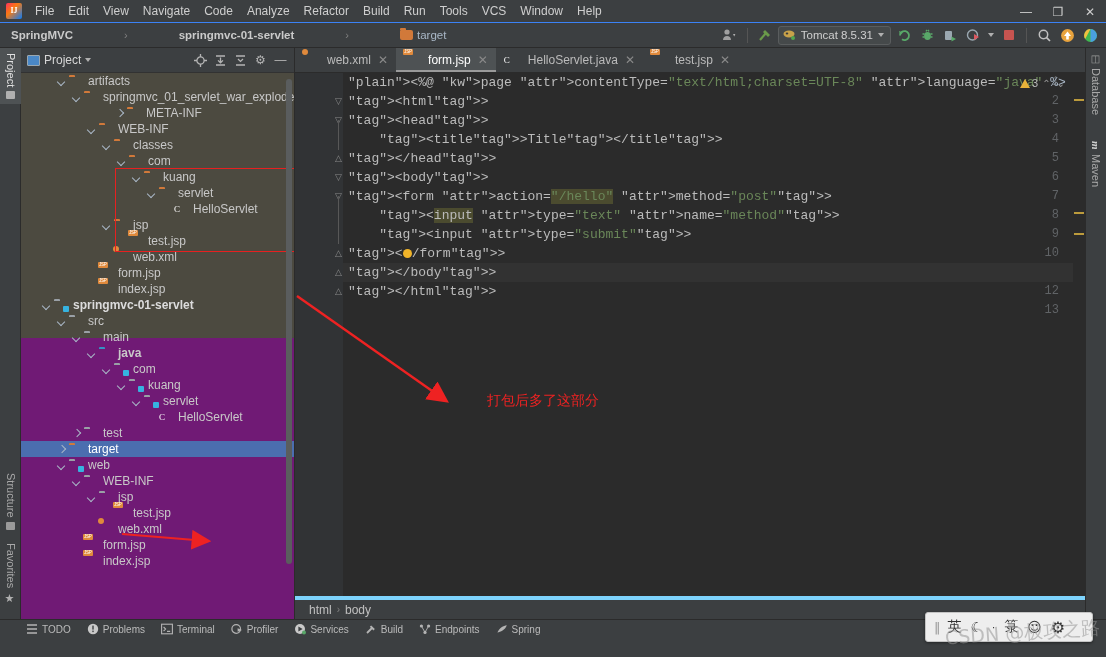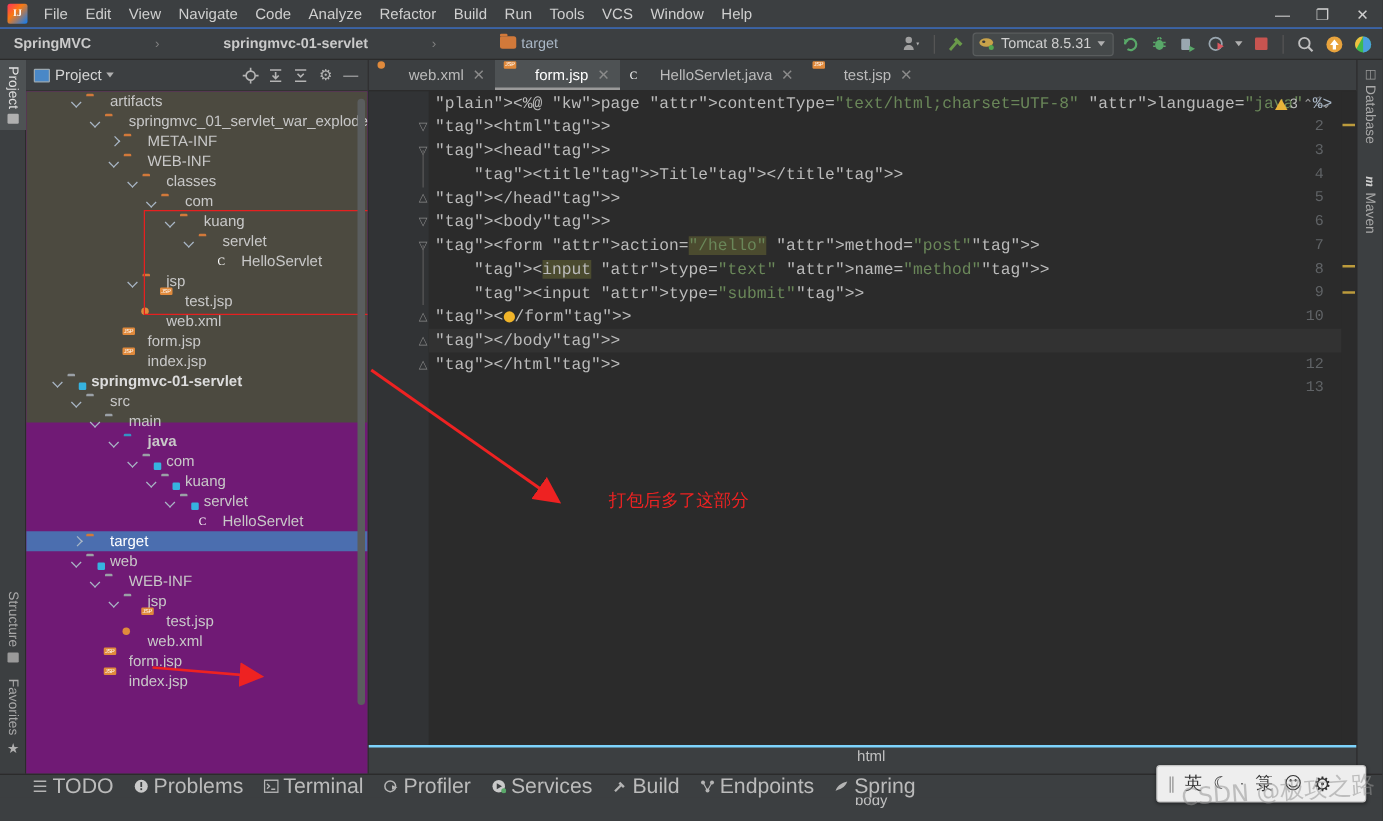--- a/index.html
+++ b/index.html
@@ -279,43 +279,43 @@
     gap: 2px; font-size: 11px; color: #bbbbbb;
   }
   .warn-tri {
     width: 0; height: 0; border-left: 5px solid transparent;
     border-right: 5px solid transparent; border-bottom: 9px solid #e8b33a;
   }
   .chev { color: #9a9a9a; font-size: 10px; padding: 0 2px; }
 
   .bcbar {
     position: absolute; left: 0; right: 0; bottom: 0; height: 23px;
-    background: #3c3f41; border-top: 2px solid #7dd3fc;
-    display: flex; align-items: center; padding-left: 14px; gap: 5px; flex-direction: column;
+    background: #3c3f41; border-top: 4px solid #7dd3fc;
+    display: flex; align-items: center; padding-left: 14px; gap: 5px;
   }
   .bc { font-size: 12px; color: #c0c0c0; }
   .bc-sep { font-size: 10px; color: #808080; }
 
   
   .anno-text {
     position: absolute; left: 487px; top: 392px; color: #ee2222;
     font-size: 14px; font-family: "DejaVu Sans", sans-serif; white-space: nowrap;
   }
   svg.annolayer {
     position: absolute; left: 0; top: 0; width: 1106px; height: 657px;
     pointer-events: none;
   }
 
   
   .toolwin-bar {
     position: absolute; left: 0; right: 0; bottom: 19px; height: 19px;
     background: #3c3f41; border-top: 1px solid #2b2b2b;
     display: flex; align-items: center; padding-left: 26px; gap: 16px;
   }
-  .twitem { display: flex; align-items: center; gap: 4px; font-size: 17px; color: #bbbbbb; }
+  .twitem { display: flex; align-items: center; gap: 4px; font-size: 10px; color: #bbbbbb; }
   .statusbar {
     position: absolute; left: 0; right: 0; bottom: 0; height: 19px;
     background: #3c3f41; display: flex; align-items: center; padding-left: 6px;
   }
   .sb-text { font-size: 11.5px; color: #b0b0b0; margin-left: 6px; }
   .sb-right {
     position: absolute; right: 8px; display: flex; align-items: center; gap: 12px;
     font-size: 11.5px; color: #9a9a9a;
   }
   .sb-icon { width: 13px; height: 12px; border: 1px solid #9a9a9a; border-radius: 1px; }
@@ -512,21 +512,21 @@
           <div class="trow" style="padding-left: 36px;">
             <span class="arrow open"></span>
             <span class="ic"><span class="ic-folder"></span></span>
             <span>artifacts</span>
           </div>
           <div class="trow" style="padding-left: 51px;">
             <span class="arrow open"></span>
             <span class="ic"><span class="ic-folder"></span></span>
             <span>springmvc_01_servlet_war_exploded</span>
           </div>
-          <div class="trow" style="padding-left: 66px;">
+          <div class="trow" style="padding-left: 66px; margin-left: 28px;">
             <span class="arrow closed"></span>
             <span class="ic"><span class="ic-folder"></span></span>
             <span>META-INF</span>
           </div>
           <div class="trow" style="padding-left: 66px;">
             <span class="arrow open"></span>
             <span class="ic"><span class="ic-folder"></span></span>
             <span>WEB-INF</span>
           </div>
           <div class="trow" style="padding-left: 81px;">
@@ -611,20 +611,25 @@
           </div>
           <div class="trow" style="padding-left: 111px;">
             <span class="arrow open"></span>
             <span class="ic"><span class="ic-module"><span class="badge cyan"></span></span></span>
             <span>servlet</span>
           </div>
           <div class="trow" style="padding-left: 126px;">
             <span class="arrow "></span>
             <span class="ic"><span class="ic-class"></span></span>
             <span>HelloServlet</span>
+          </div>
+          <div class="trow" style="padding-left: 51px;">
+            <span class="arrow closed"></span>
+            <span class="ic"><span class="ic-folder gray"></span></span>
+            <span>test</span>
           </div>
           <div class="trow sel" style="padding-left: 36px;">
             <span class="arrow closed"></span>
             <span class="ic"><span class="ic-folder"></span></span>
             <span>target</span>
           </div>
           <div class="trow" style="padding-left: 36px;">
             <span class="arrow open"></span>
             <span class="ic"><span class="ic-module"><span class="badge cyan"></span></span></span>
             <span>web</span>

